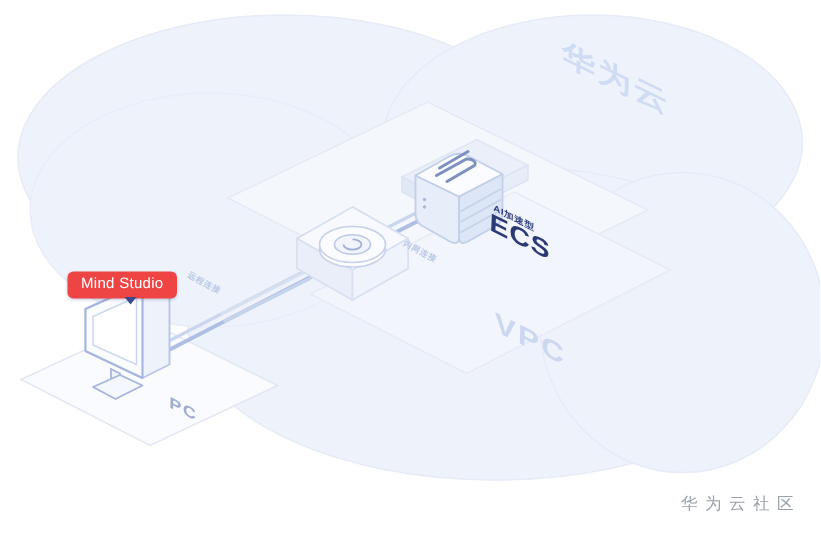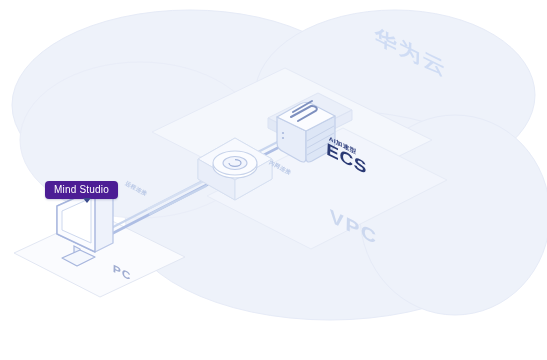--- a/index.html
+++ b/index.html
@@ -24,21 +24,21 @@
     width: 547px;
     height: 360px;
   }
 
   
   .ms-pill {
     position: absolute;
     left: 45px;
     top: 181px;
     padding: 3px 9px 4px 9px;
-    background: #4c1d95;
+    background: #ef4444;
     color: #ffffff;
     font-size: 10px;
     line-height: 11px;
     letter-spacing: .2px;
     border-radius: 4px;
     white-space: nowrap;
     box-shadow: 0 1px 2px rgba(60,70,130,.25);
   }
   .ms-pill::after {
     content: "";
@@ -235,13 +235,14 @@
   <div class="iso-label lbl-pc">PC</div>
 
   <div class="iso-label ecs-block">
     <div class="ecs-sub">AI加速型</div>
     <div class="ecs-main">ECS</div>
   </div>
 
   <div class="link-cap cap-left">远程连接</div>
   <div class="link-cap cap-right">内网连接</div>
 
+  <div class="watermark">华为云社区</div>
 </div>
 
 </body></html>

